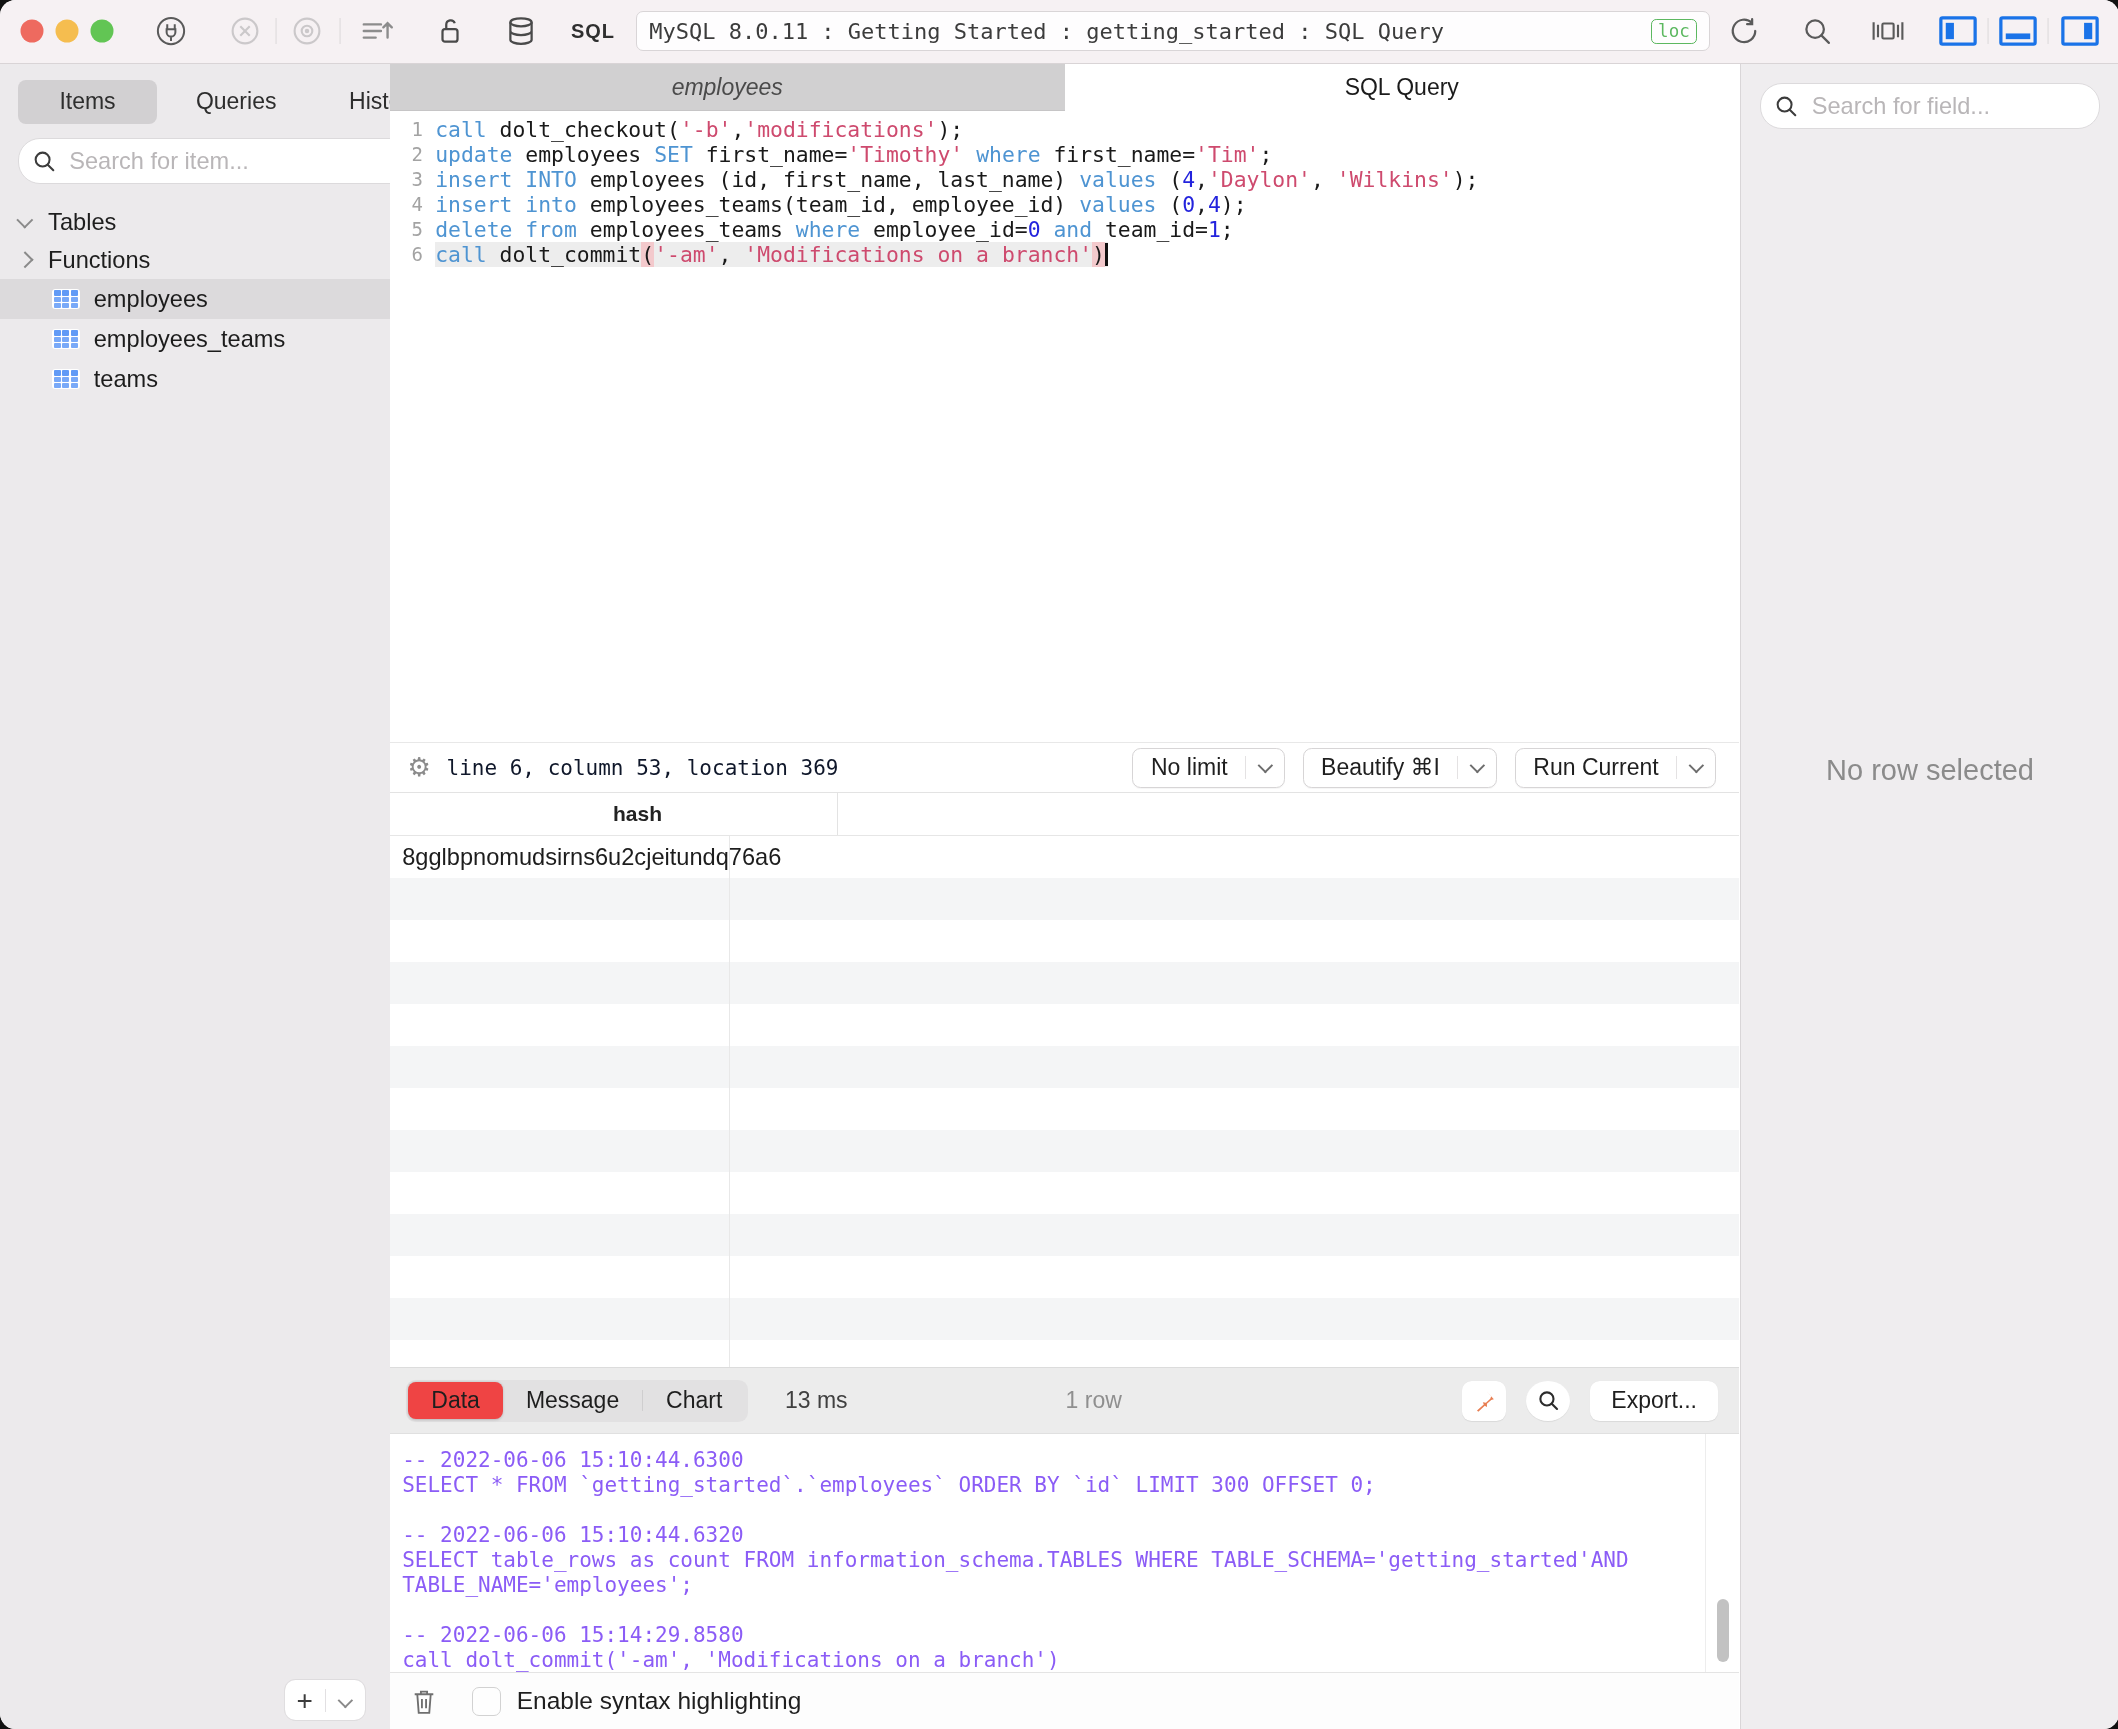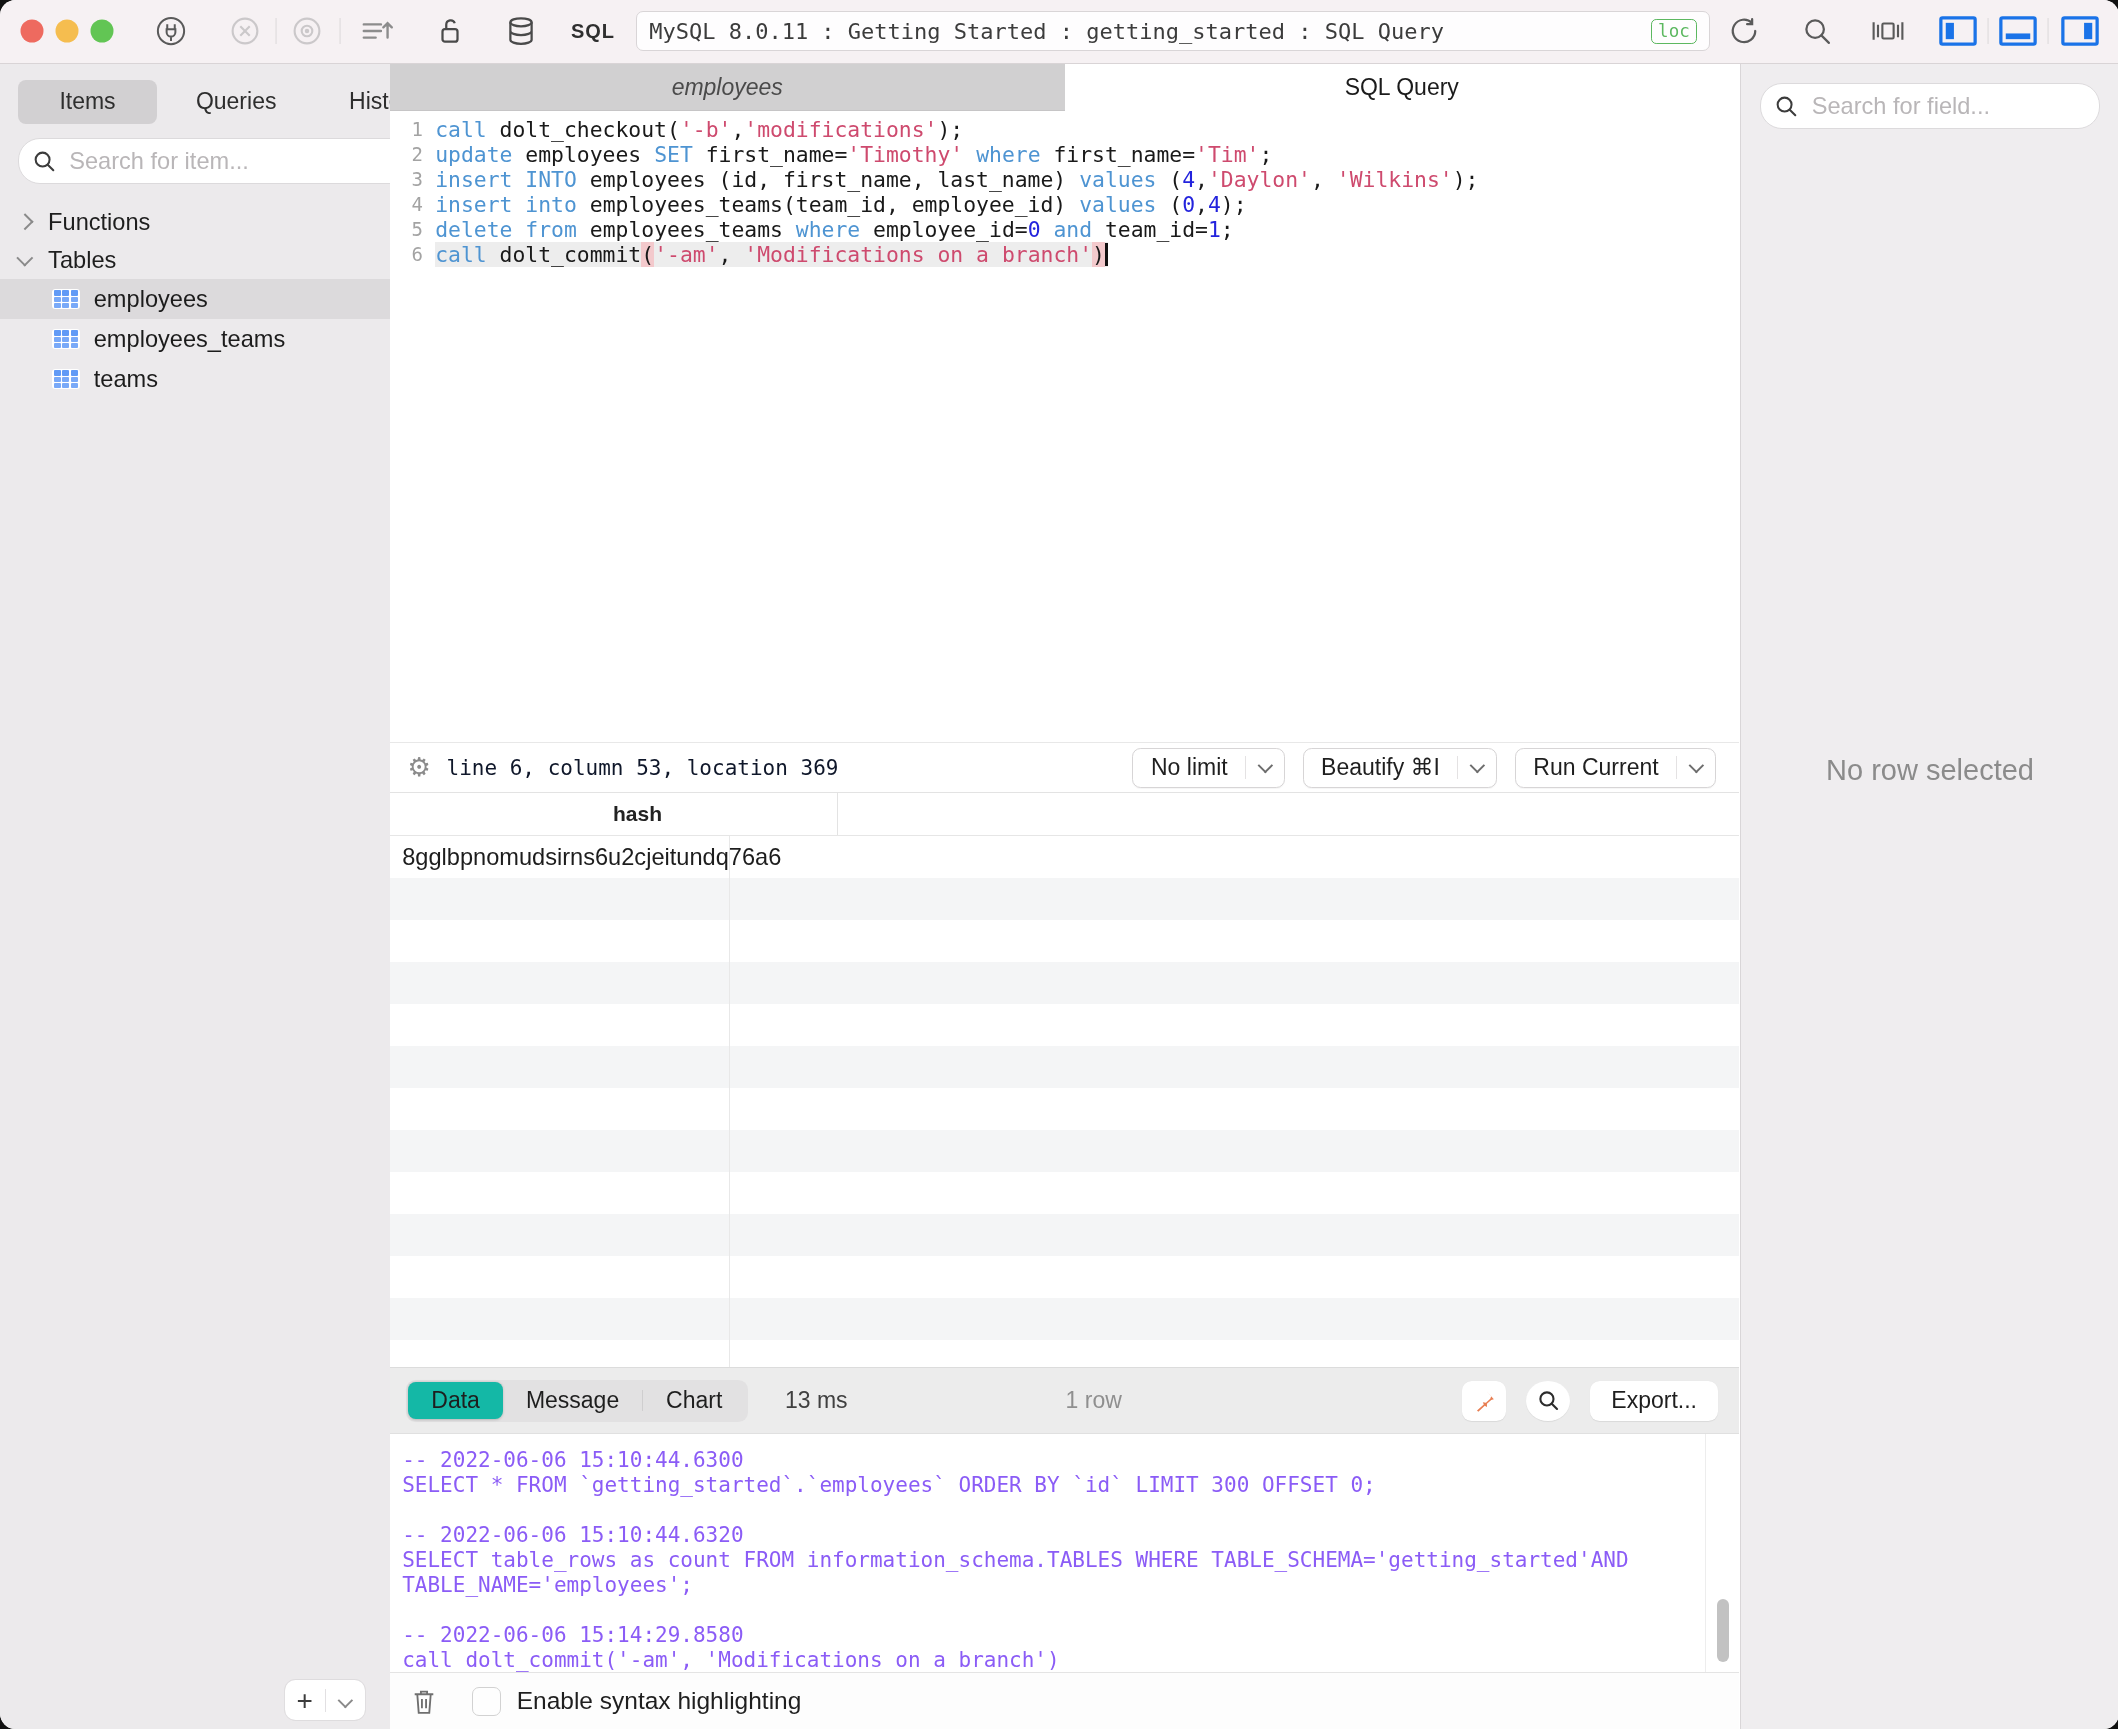--- a/index.html
+++ b/index.html
@@ -94,21 +94,21 @@
   #grid-rows .grid-row{height:42px;display:flex;align-items:center;}
   #grid-rows .grid-row:nth-child(even){background:#f4f5f6;}
   .grid-row .c1{width:340px;height:100%;display:flex;align-items:center;padding-left:12.2px;box-sizing:border-box;
                 border-right:0.9px solid #e8e8e8;font-size:23.6px;color:#1d1d1d;}
 
   
   #footer-bar{height:67px;flex:none;background:#ececec;border-top:0.9px solid #dcdcdc;border-bottom:0.9px solid #e0e0e0;
               display:flex;align-items:center;padding:0 21px 0 15.7px;box-sizing:border-box;}
   #segmented{display:flex;align-items:center;background:#e2e1e2;border-radius:9.6px;padding:2.6px;height:42px;box-sizing:border-box;}
   .seg{font-size:23px;color:#1e1e1e;padding:0 23px;height:37px;display:flex;align-items:center;border-radius:7.9px;}
-  .seg.active{background:#14b8a6;box-shadow:0 0.9px 2.6px rgba(0,0,0,0.18);}
+  .seg.active{background:#ef4444;box-shadow:0 0.9px 2.6px rgba(0,0,0,0.18);}
   .seg-div{width:0.9px;height:21px;background:#cfcecf;}
   #duration{font-size:23px;color:#404040;margin-left:37px;}
   #rowcount{font-size:23px;color:#8f8f8f;margin-left:218px;}
   #footer-right{margin-left:auto;display:flex;align-items:center;gap:20px;}
   .foot-btn{background:#fff;border-radius:9.6px;height:40px;display:flex;align-items:center;justify-content:center;
             box-shadow:0 0.9px 0.9px rgba(0,0,0,0.08);}
   #pin-btn{width:44px;}
   #find-btn{width:44px;border-radius:50%;}
   #export-btn{padding:0 21px;font-size:23px;color:#1e1e1e;}
 
@@ -230,26 +230,26 @@
       </div>
     <div class="search-field">
       <svg width="26" height="26" viewBox="0 0 28 28" fill="none" stroke="#3c3c3c" stroke-width="2.2">
         <circle cx="12.5" cy="12.5" r="7.5"></circle>
           <path d="M18 18l6 6" stroke-linecap="round"></path>
       </svg>
       <input type="text" placeholder="Search for item..." style="">
     </div>
     <div id="sidebar-tree">
         <div class="tree-node">
+          <span class="chev down"></span>
+          <span>Tables</span>
+        </div>
+        <div class="tree-node">
           <span class="chev right"></span>
           <span>Functions</span>
-        </div>
-        <div class="tree-node">
-          <span class="chev down"></span>
-          <span>Tables</span>
         </div>
         <div class="tree-leaf selected">
           <span class="tbl-icon">
             <span class="hd"></span>
             <span class="hd"></span>
             <span class="hd"></span>
             <span></span>
             <span></span>
             <span></span>
             <span></span>

